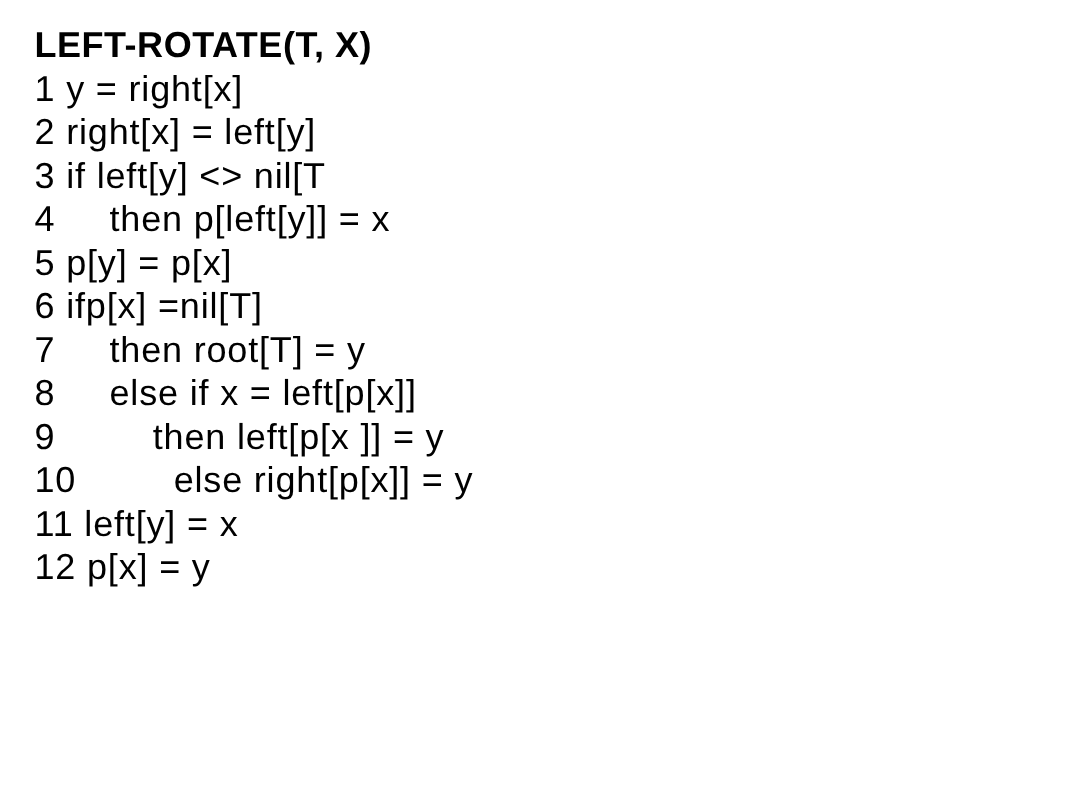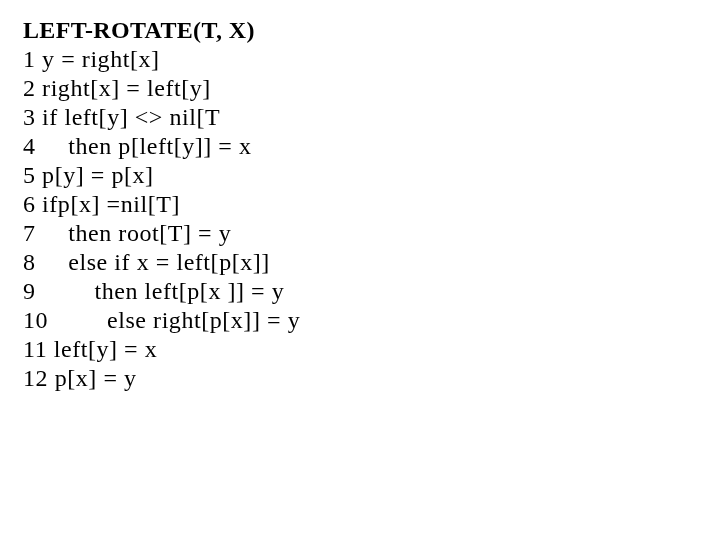--- a/index.html
+++ b/index.html
@@ -19,21 +19,21 @@
     position: relative;
     width: 720px;
     height: 540px;
     background: #ffffff;
     box-sizing: border-box;
     padding: 16px 0 0 23px;
   }
   .code-block {
     margin: 0;
     padding: 0;
-    font-family: Liberation Serif, serif;
+    font-family: Liberation Sans, sans-serif;
     font-size: 24px;
     line-height: 29px;
     letter-spacing: 0.55px;
     white-space: pre;
     color: #000000;
   }
   .code-line {
     white-space: pre;
     display: block;
     height: 29px;

